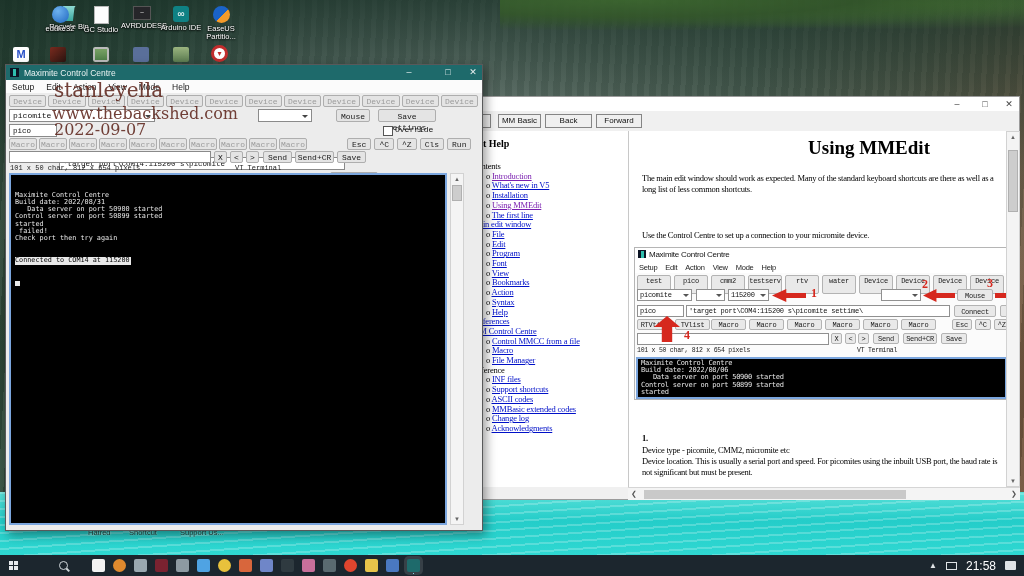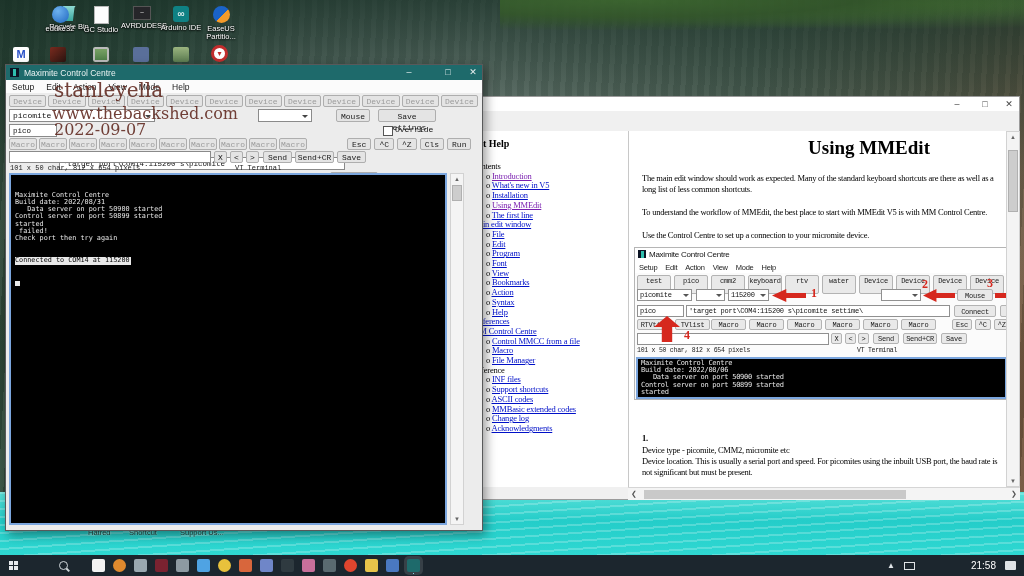--- a/index.html
+++ b/index.html
@@ -127,21 +127,21 @@
   .winlogo{position:relative;width:4px;height:4px;background:#e6eaed;box-shadow:5px 0 #e6eaed,0 5px #e6eaed,5px 5px #e6eaed;margin:-5px 5px 0 0;}
   .mag{position:relative;width:7px;height:7px;border:1.5px solid #cfd6da;border-radius:50%;}
   .mag::after{content:"";position:absolute;left:6px;top:7px;width:4px;height:1.5px;background:#cfd6da;transform:rotate(45deg);}
   .tbicons{display:flex;gap:8px;margin-left:16px;align-items:center;}
   .tbicon{width:13px;height:13px;border-radius:2px;flex:0 0 auto;}
   .tbicon.round{border-radius:50%;}
   .tbicon.active{box-shadow:0 0 0 3px rgba(255,255,255,.12),0 8px 0 -6px #6fd2e2;}
   .tray{margin-left:auto;display:flex;align-items:center;gap:9px;padding-right:8px;}
   .tray .chev{color:#dfe3e6;font-size:8px;}
   .trayicon{width:11px;height:8px;border:1px solid #dfe3e6;box-sizing:border-box;}
-  .tray .time{color:#fff;font-size:10px;margin-left:47px;}
+  .tray .time{color:#fff;font-size:12px;}
   .notif{width:11px;height:9px;background:#dfe3e6;border-radius:1px;}
 </style>
 </head>
 <body>
 
 <div class="stage">
 
   <div class="wall"></div>
   <div class="trees"></div>
   <div class="water"></div>
@@ -180,20 +180,26 @@
 
   <span class="r3lab" style="left:88px;top:528px;">Hatred</span>
   <span class="r3lab" style="left:129px;top:528px;">Shortcut</span>
   <span class="r3lab" style="left:180px;top:528px;">Support Us...</span>
 
   <div class="help">
     <div class="help-tb">
       <div class="cap" style="left:505px;">–</div>
       <div class="cap" style="left:533px;">□</div>
       <div class="cap" style="left:557px;">✕</div>
+    </div>
+    <div class="help-tools">
+      <div class="hbtn" style="left:15px;width:35px;"></div>
+      <div class="hbtn" style="left:57px;width:43px;">MM Basic</div>
+      <div class="hbtn" style="left:104px;width:47px;">Back</div>
+      <div class="hbtn" style="left:155px;width:46px;">Forward</div>
     </div>
     <div class="hcontent">
 
       <div class="tochdr">MMEdit Help</div>
       <div class="toclist">
           <div class="toc-item l0 plain"><span class="lbl">Contents</span></div>
           <div class="toc-item l1 visited"><span class="lbl">Introduction</span></div>
           <div class="toc-item l1 link"><span class="lbl">What's new in V5</span></div>
           <div class="toc-item l1 link"><span class="lbl">Installation</span></div>
           <div class="toc-item l1 visited"><span class="lbl">Using MMEdit</span></div>
@@ -219,21 +225,20 @@
           <div class="toc-item l1 link"><span class="lbl">ASCII codes</span></div>
           <div class="toc-item l1 link"><span class="lbl">MMBasic extended codes</span></div>
           <div class="toc-item l1 link"><span class="lbl">Change log</span></div>
           <div class="toc-item l1 link"><span class="lbl">Acknowledgments</span></div>
         </div>
       <div class="tocdiv"></div>
 
       <div class="article">
         <div class="h1">Using MMEdit</div>
         <div class="apara" style="top:42px;">The main edit window should work as expected. Many of the standard keyboard shortcuts are there as well as a long list of less common shortcuts.</div>
-        <div class="apara" style="top:76px;">To understand the workflow of MMEdit, the best place to start with MMEdit V5 is with MM Control Centre.</div>
         <div class="apara" style="top:99px;">Use the Control Centre to set up a connection to your micromite device.</div>
 
         <div class="shot">
           <div class="t3">
             <div class="mcc-ico" style="left:3px;top:2px;width:8px;height:8px;">
                 <i></i>
               </div>
             <div class="ttl">Maximite Control Centre</div>
           </div>
           <div class="m3">
@@ -241,21 +246,21 @@
               <span>Edit</span>
               <span>Action</span>
               <span>View</span>
               <span>Mode</span>
               <span>Help</span>
             </div>
           <div class="r3a">
               <div class="b3">test</div>
               <div class="b3">pico</div>
               <div class="b3">cmm2</div>
-              <div class="b3">keyboard</div>
+              <div class="b3">testserv</div>
               <div class="b3">rtv</div>
               <div class="b3">water</div>
             </div>
           <div class="r3a" style="left:224px;width:200px;">
               <div class="b3 dis">Device</div>
               <div class="b3 dis">Device</div>
               <div class="b3 dis">Device</div>
               <div class="b3 dis">Device</div>
             </div>
           <div class="dd3" style="left:2px;top:41px;width:55px;">picomite</div>

